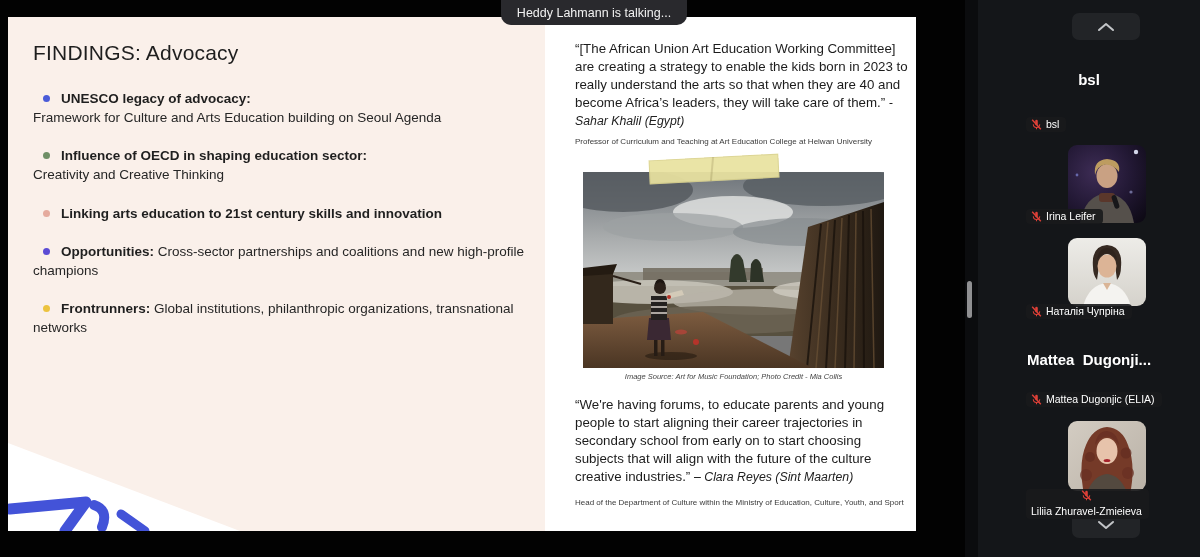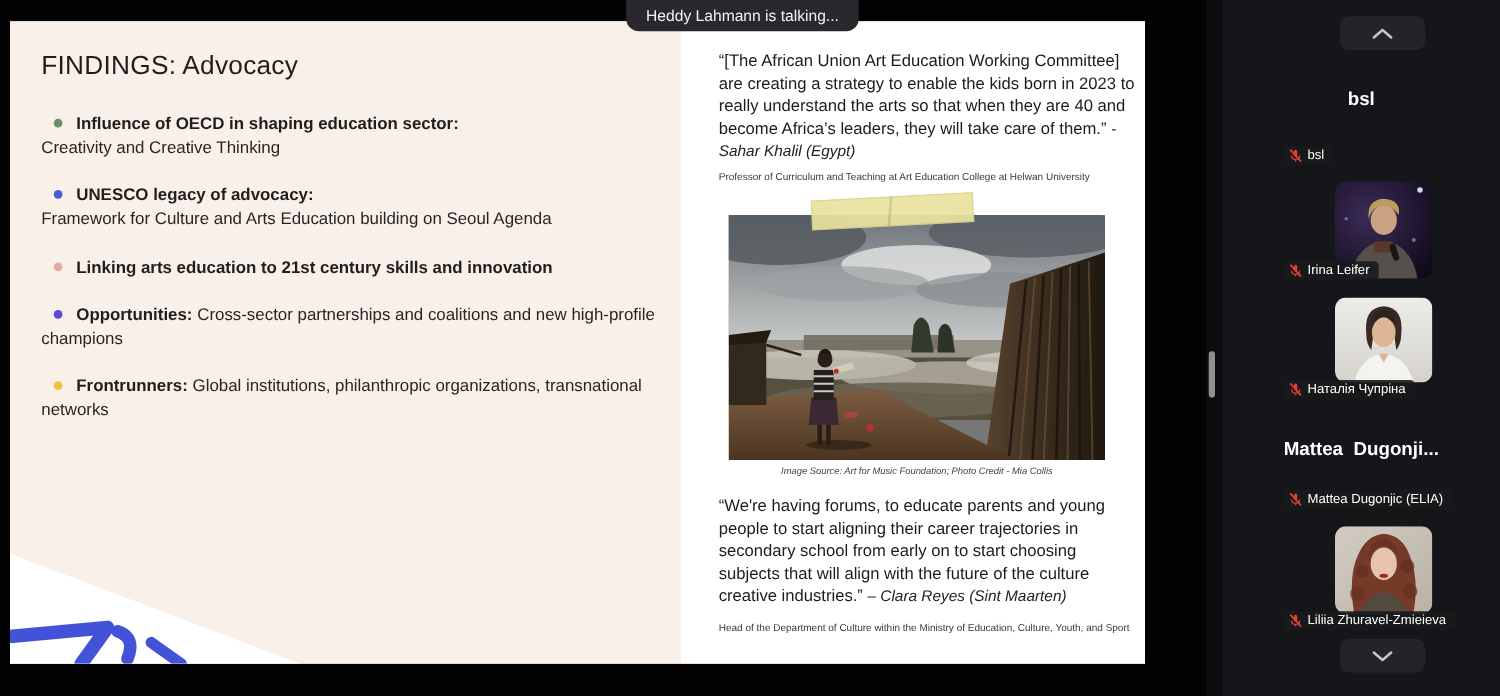--- a/index.html
+++ b/index.html
@@ -49,22 +49,22 @@
 <body>
 
 <div class="stage">
 
   <div class="main-area">
     <div class="slide">
       <div class="left-col">
         <div class="left-inner">
           <div class="slide-title">FINDINGS: Advocacy</div>
           <div id="bullet-list">
+              <div class="bullet"><span class="dot" style="background: rgb(74, 91, 216);"></span><b>UNESCO legacy of advocacy:</b><br>Framework for Culture and Arts Education building on Seoul Agenda</div>
               <div class="bullet"><span class="dot" style="background: rgb(111, 143, 102);"></span><b>Influence of OECD in shaping education sector:</b><br>Creativity and Creative Thinking</div>
-              <div class="bullet"><span class="dot" style="background: rgb(74, 91, 216);"></span><b>UNESCO legacy of advocacy:</b><br>Framework for Culture and Arts Education building on Seoul Agenda</div>
               <div class="bullet"><span class="dot" style="background: rgb(229, 171, 158);"></span><b>Linking arts education to 21st century skills and innovation</b></div>
               <div class="bullet"><span class="dot" style="background: rgb(91, 75, 212);"></span><b>Opportunities:</b> Cross-sector partnerships and coalitions and new high-profile champions</div>
               <div class="bullet"><span class="dot" style="background: rgb(236, 195, 63);"></span><b>Frontrunners:</b> Global institutions, philanthropic organizations, transnational networks</div>
             </div>
         </div>
         <svg class="doodle" width="240" height="95" viewBox="0 0 240 95">
           <polygon points="0,7 232,95 0,95" fill="#ffffff"></polygon>
           <path d="M2 73 L78 66 L57 95" fill="none" stroke="#4353d8" stroke-width="11" stroke-linecap="round" stroke-linejoin="round"></path>
           <path d="M86 69 Q101 74 94 91" fill="none" stroke="#4353d8" stroke-width="10" stroke-linecap="round"></path>
           <path d="M113 78 L137 95" fill="none" stroke="#4353d8" stroke-width="9" stroke-linecap="round"></path>
@@ -263,21 +263,21 @@
             <circle cx="22" cy="40" r="5" fill="#632c1f" opacity="0.7"></circle>
             <circle cx="58" cy="36" r="5.5" fill="#632c1f" opacity="0.7"></circle>
             <circle cx="18" cy="58" r="6" fill="#682f22" opacity="0.7"></circle>
             <circle cx="60" cy="56" r="6" fill="#682f22" opacity="0.7"></circle>
             <ellipse cx="39" cy="34" rx="10.5" ry="13" fill="#e7c3ab"></ellipse>
             <path d="M27 28 Q29 14 39 14 Q49 15 51 28 Q45 19 39 19.5 Q31 20 27 28 Z" fill="#6b3124"></path>
             <ellipse cx="39" cy="43.5" rx="3.4" ry="1.6" fill="#a7232c"></ellipse>
             <path d="M18 78 Q25 58 39 57 Q53 58 60 78 Z" fill="#53493f"></path>
           </svg>
         </div>
-        <div class="plabel" style="left: 48px; top: 489px;">
+        <div class="plabel" style="left: 48px; top: 489px; flex-direction: column;">
           <svg viewBox="0 0 12 12">
             <rect x="4.6" y="0.8" width="2.8" height="6" rx="1.4" fill="#e04038"></rect>
             <path d="M2.5 5.8 Q2.5 9.3 6 9.3 Q9.5 9.3 9.5 5.8" stroke="#e04038" fill="none" stroke-width="1.1"></path>
             <line x1="6" y1="9.3" x2="6" y2="11.2" stroke="#e04038" stroke-width="1.1"></line>
             <line x1="1.3" y1="0.8" x2="10.7" y2="11.2" stroke="#e04038" stroke-width="1.5"></line>
           </svg>
           <span>Liliia Zhuravel-Zmieieva</span>
         </div>
       </div>
     <button class="chev-btn" style="top:511px;">

